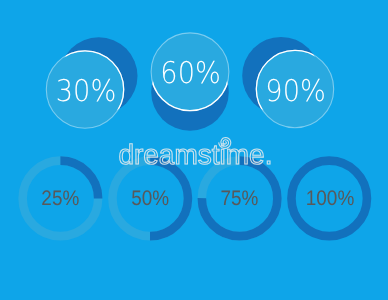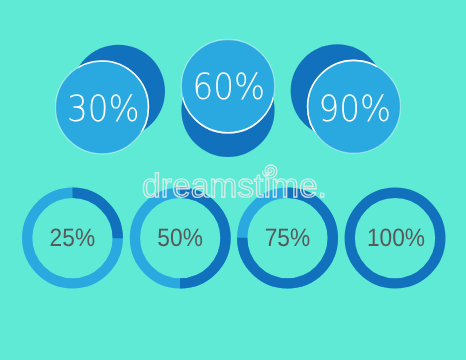--- a/index.html
+++ b/index.html
@@ -1,20 +1,20 @@
 <!DOCTYPE html>
 <html><head>
 <meta charset="utf-8">
 <title>Percentage circle infographic</title>
 <style>
   html,body{margin:0;padding:0;}
   body{width:388px;height:300px;overflow:hidden;background:#e5e6e8;
        -webkit-font-smoothing:antialiased;text-rendering:geometricPrecision;
        font-family:"Liberation Sans",sans-serif;}
-  #stage{position:relative;width:388px;height:300px;background:#5eead4;
+  #stage{position:relative;width:388px;height:300px;background:#0ea5e9;
          transform:translateZ(0);will-change:transform;}
   svg.layer{position:absolute;left:0;top:0;width:388px;height:300px;}
   .pie-label{font-family:"DejaVu Sans",sans-serif;font-weight:200;font-size:30px;
              fill:#ffffff;text-anchor:middle;}
   .ring-label{font-family:"Liberation Sans",sans-serif;font-weight:400;font-size:21px;
               fill:#58595b;text-anchor:middle;}
   .wm-text{font-family:"Liberation Sans",sans-serif;font-size:28px;}
 </style>
 </head>
 <body>

